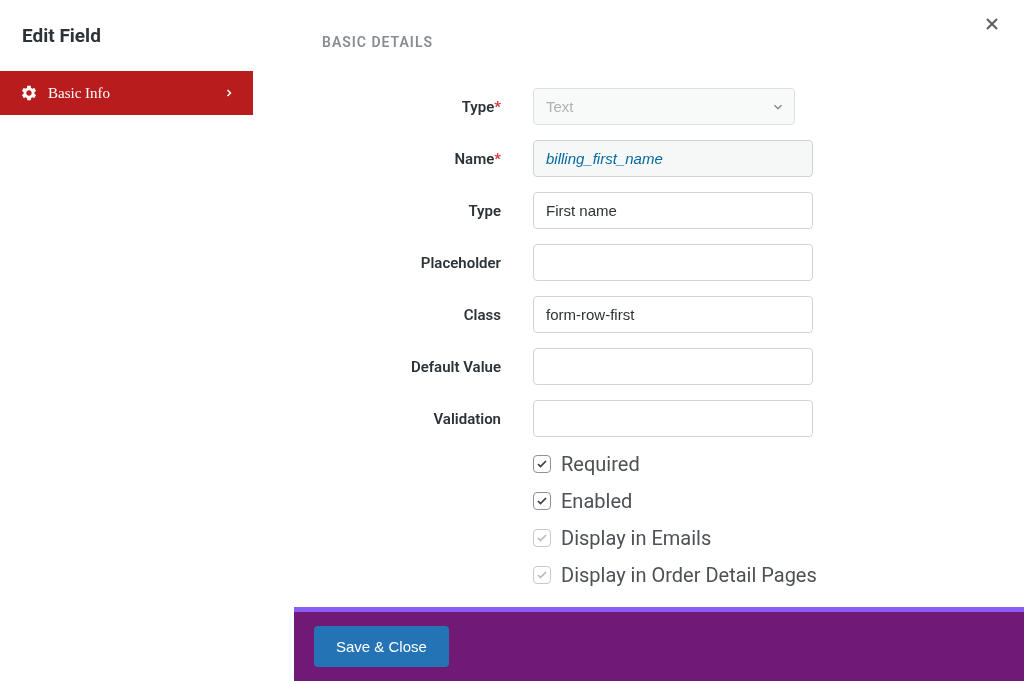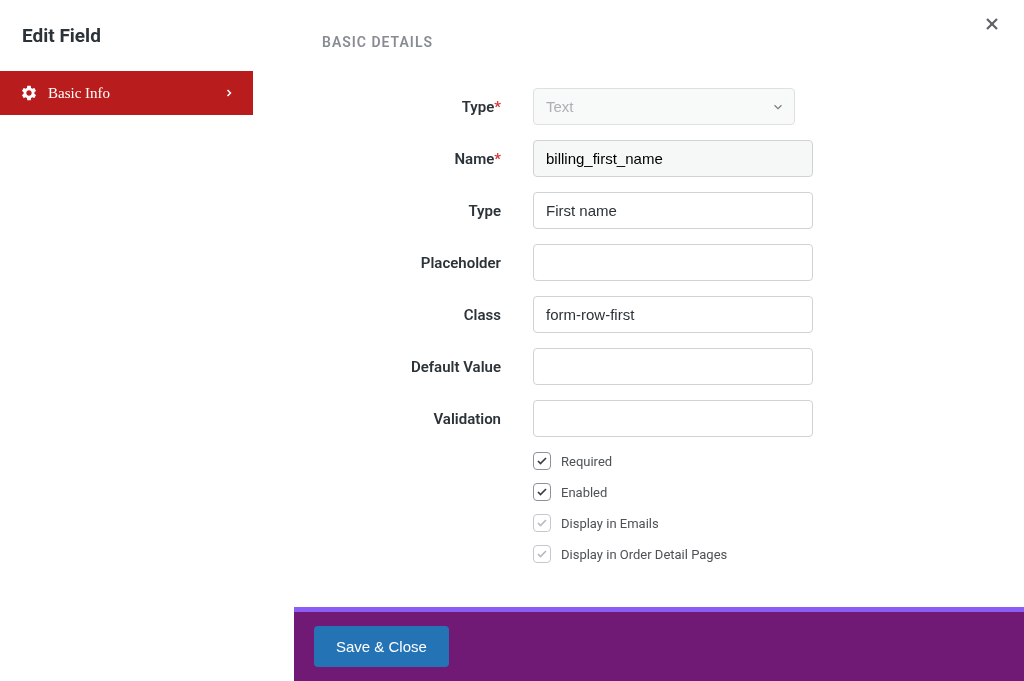--- a/index.html
+++ b/index.html
@@ -108,21 +108,22 @@
       height: 37px;
       border: 1px solid #d0d3d6;
       border-radius: 4px;
       padding: 0 12px;
       font-size: 15px;
       color: #2c3338;
       background: #fff;
     }
     .form-control[disabled] {
       background: #f6f7f7;
-      color: #000000;
+      color: #0369a1;
+      font-style: italic;
     }
     .select-wrapper {
       position: relative;
       width: 262px;
     }
     .form-select {
       width: 100%;
       height: 37px;
       border: 1px solid #d0d3d6;
       border-radius: 4px;
@@ -175,21 +176,21 @@
       color: #3a3e44;
     }
     .checkbox.disabled {
       border-color: #c5c8cc;
       cursor: not-allowed;
     }
     .checkbox.disabled svg {
       color: #b8bcc1;
     }
     .checkbox-label {
-      font-size: 13px;
+      font-size: 20px;
       color: #4d5156;
     }
     .footer {
       border-top: 5px solid #8b5cf6;
       background: #701a75;
       padding: 14px 20px;
       display: flex;
       justify-content: flex-start;
     }
     .save-btn {

